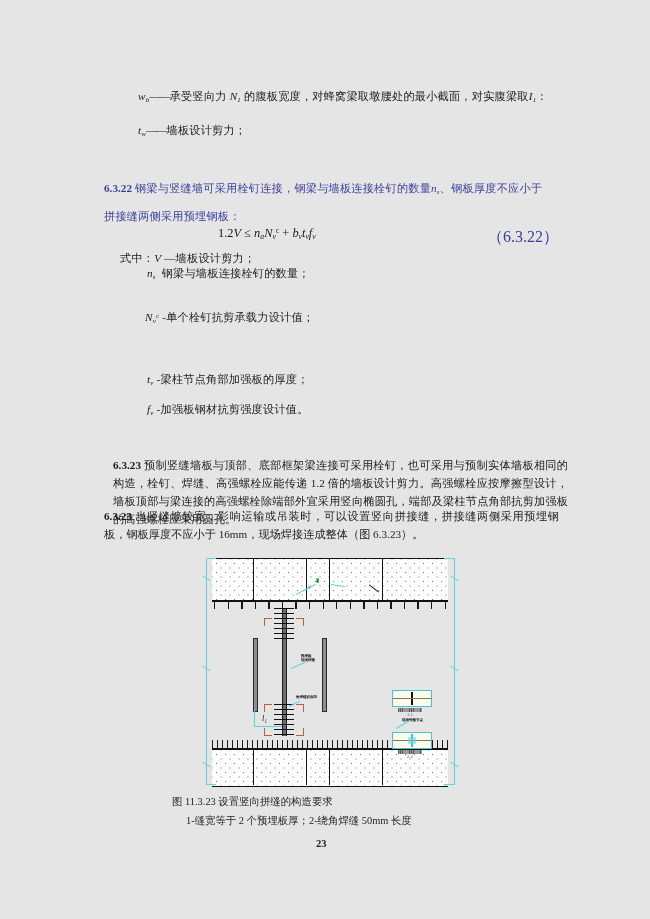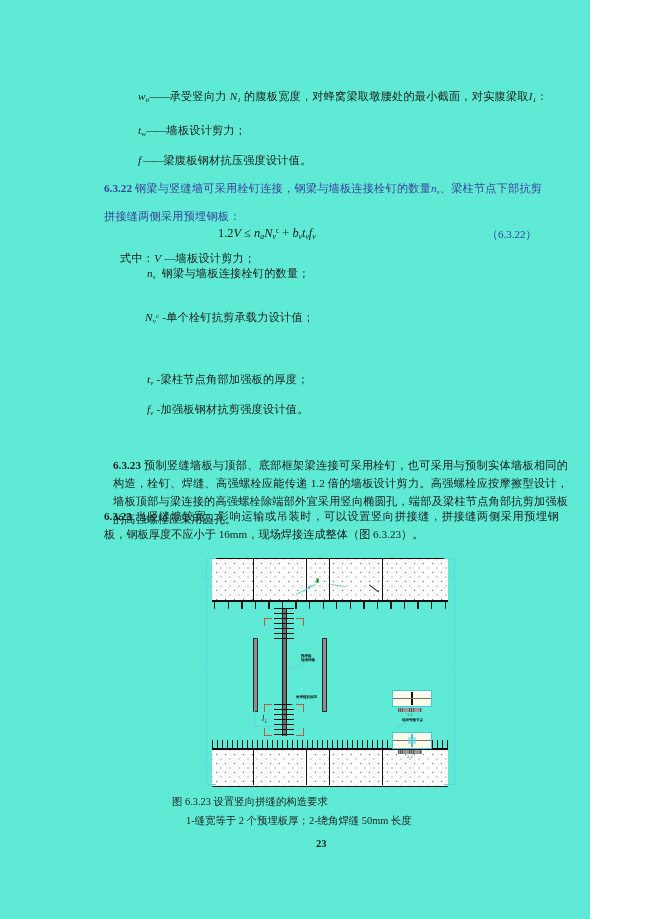--- a/index.html
+++ b/index.html
@@ -5,23 +5,23 @@
   html, body {
     margin: 0;
     padding: 0;
     background: #ffffff;
   }
   body {
     font-family: "Liberation Serif", "DejaVu Serif", serif;
   }
   #page {
     position: relative;
-    width: 590px;
+    width: 650px;
     height: 919px;
-    background: #5eead4;
+    background: #e5e5e5;
     overflow: hidden;
     box-sizing: border-box;
   }
   
   .txt {
     position: absolute;
     color: #1b1b1b;
     font-size: 11.2px;
     line-height: 1.55;
     letter-spacing: 0.2px;
@@ -56,21 +56,21 @@
 
   
   .formula {
     position: absolute;
     font-size: 12.4px;
     color: #1b1b1b;
     white-space: nowrap;
   }
   .eqnum {
     position: absolute;
-    font-size: 11px;
+    font-size: 16px;
     color: #3b3f9c;
     white-space: nowrap;
   }
 
   
   #figure {
     position: absolute;
     left: 196px;
     top: 556px;
     width: 268px;
@@ -197,27 +197,24 @@
 <div id="page">
 
   <div class="txt" style="left:138px; top:88px;">
     <var>w</var><sub>b</sub><span class="dash">——</span><span>承受竖向力 <var>N</var><sub>1</sub> 的腹板宽度，对蜂窝梁取墩腰处的最小截面，对实腹梁取<var>I</var><sub>1</sub>：</span>
   </div>
 
   <div class="txt" style="left:138px; top:122px;">
     <var>t</var><sub>w</sub><span class="dash">——</span><span>墙板设计剪力；</span>
   </div>
 
-  <div class="txt" style="left:138px; top:152px;">
-    <var>f</var><span class="dash"> ——</span><span>梁腹板钢材抗压强度设计值。</span>
-  </div>
 
   <div class="txt blue" style="left:104px; top:180px;">
     <span class="sec-num bold">6.3.22</span>
-    <span>钢梁与竖缝墙可采用栓钉连接，钢梁与墙板连接栓钉的数量</span><var>n</var><sub>s</sub><span>、梁柱节点下部抗剪</span>
+    <span>钢梁与竖缝墙可采用栓钉连接，钢梁与墙板连接栓钉的数量</span><var>n</var><sub>s</sub><span>、钢板厚度不应小于</span>
   </div>
   <div class="txt blue" style="left:104px; top:208px;">
     <span>拼接缝两侧采用预埋钢板：</span>
   </div>
 
   <div class="formula" style="left:218px; top:226px;">
     1.2<var>V</var> ≤ <var>n</var><sub>a</sub><var>N</var><sub>v</sub><sup>c</sup> + <var>b</var><sub>v</sub><var>t</var><sub>v</sub><var>f</var><sub>v</sub>
   </div>
   <div class="eqnum" style="left:487px; top:227px;">（6.3.22）</div>
 
@@ -370,18 +367,18 @@
       <div style="position:absolute; left:0; top:6.5px; width:38px; height:1px; background:#777;"></div>
       <div style="position:absolute; left:15px; top:4px; width:8px; height:7px; background:#5fd4e0; opacity:.55;"></div>
     </div>
     <div class="detail-hatch" style="left:202px; top:194px; width:24px; height:3.6px;"></div>
     <div class="detail-cap" style="left:202px; top:198px; width:24px;">2-2</div>
 
     <div class="anno" style="left:206px; top:162px;">现场焊接节点</div>
     <div class="leader" style="left:200px; top:172px; width:16px; transform:rotate(-30deg);"></div>
   </div>
 
-  <div class="cap" style="left:172px; top:795px;">图 6.3.23  设置竖向拼缝的构造要求</div>
+  <div class="cap" style="left:172px; top:795px;">图 11.3.23  设置竖向拼缝的构造要求</div>
   <div class="cap" style="left:186px; top:814px;text-align:right;">1-缝宽等于 2 个预埋板厚；2-绕角焊缝 50mm 长度</div>
 
   <div class="pageno" style="left:316px; top:838px;">23</div>
 
 </div>
 
 </body></html>

